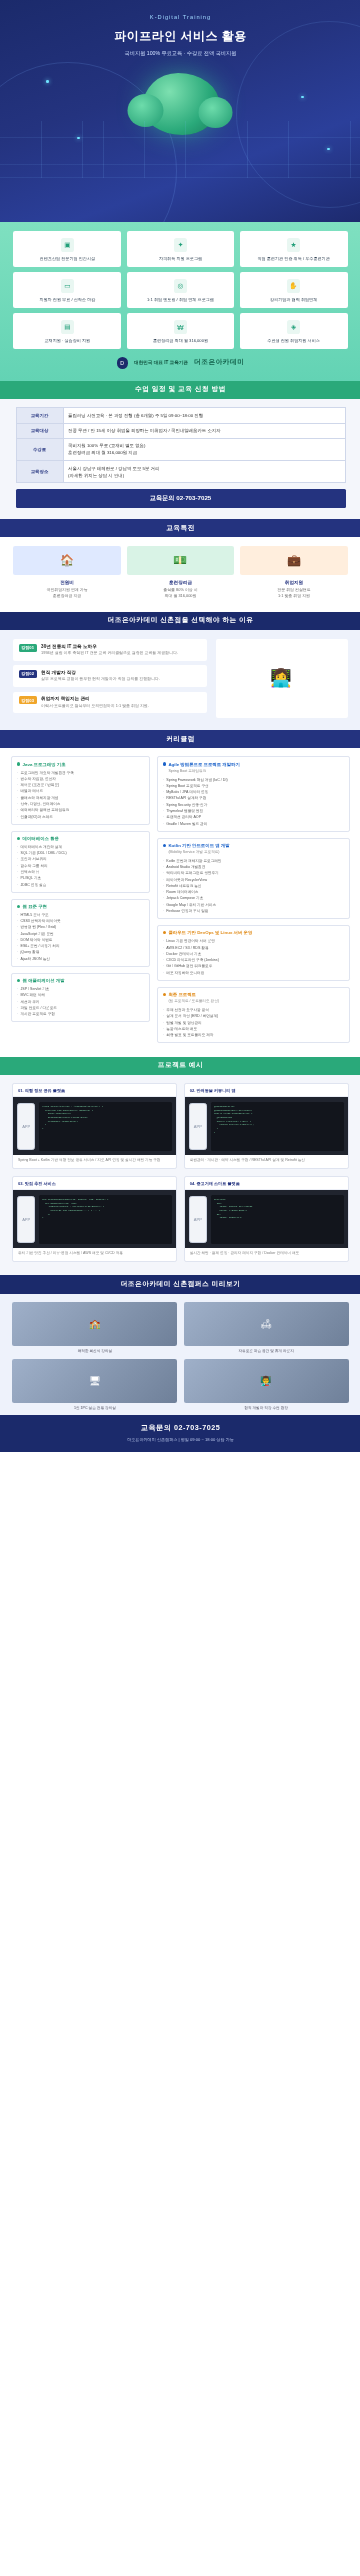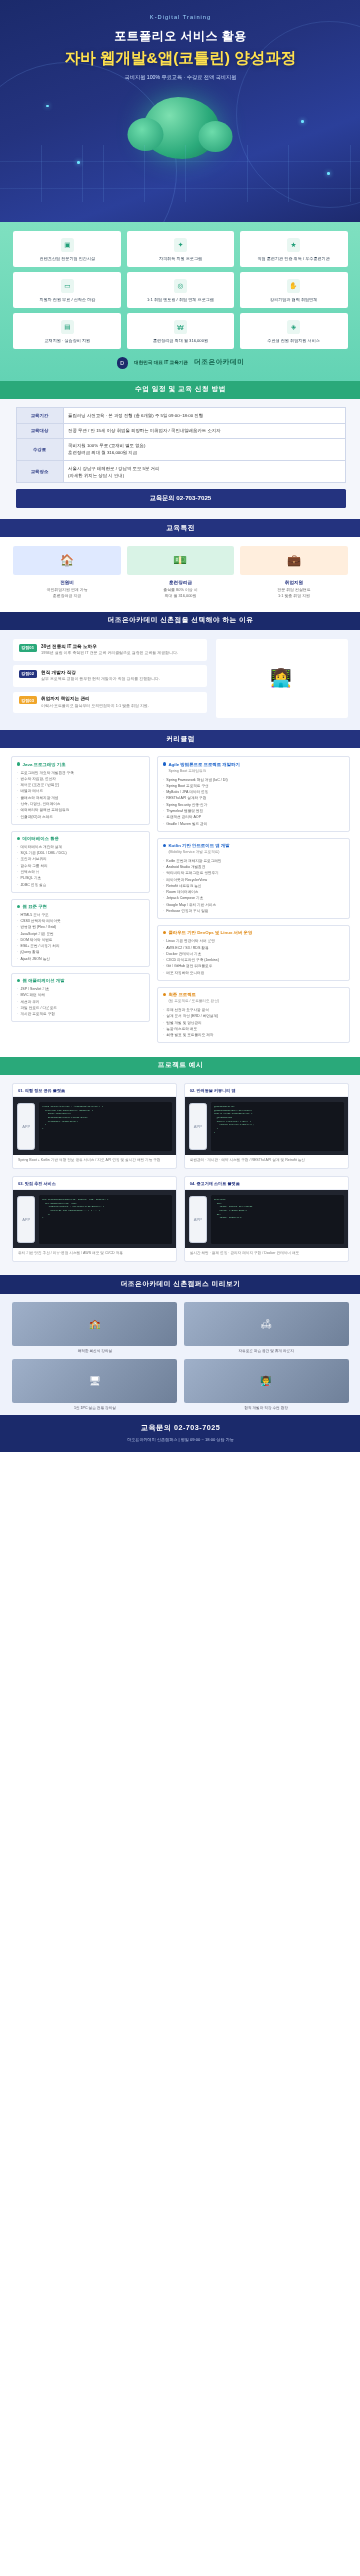--- a/index.html
+++ b/index.html
@@ -232,22 +232,21 @@
   .footer .f-line { font-size: 7.2px; font-weight:bold; letter-spacing:0.5px; }
   .footer .f-sub { font-size: 4.1px; color:#b9c6ea; margin-top:3.1px; }
 </style>
 </head>
 <body>
 
 <div class="page">
 
   <section class="hero">
     <div class="kdt">K-Digital Training</div>
-    <div class="hero-t1">포트폴리오 서비스 활용</div>
-    <div class="hero-t2">자바 웹개발&amp;앱(코틀린) 양성과정</div>
+    <div class="hero-t1">파이프라인 서비스 활용</div>
     <div class="hero-sub">국비지원 100% 무료교육 · 수강료 전액 국비지원</div>
     <div class="hero-art">
       <div class="cloud-blob"></div>
       <div class="grid-lines"></div>
       <div class="hero-dots">
         <span style="left:46px;top:20.6px"></span>
         <span style="left:77px;top:77px"></span>
         <span style="right:57px;top:36px"></span>
         <span style="right:31px;top:88px"></span>
       </div>

